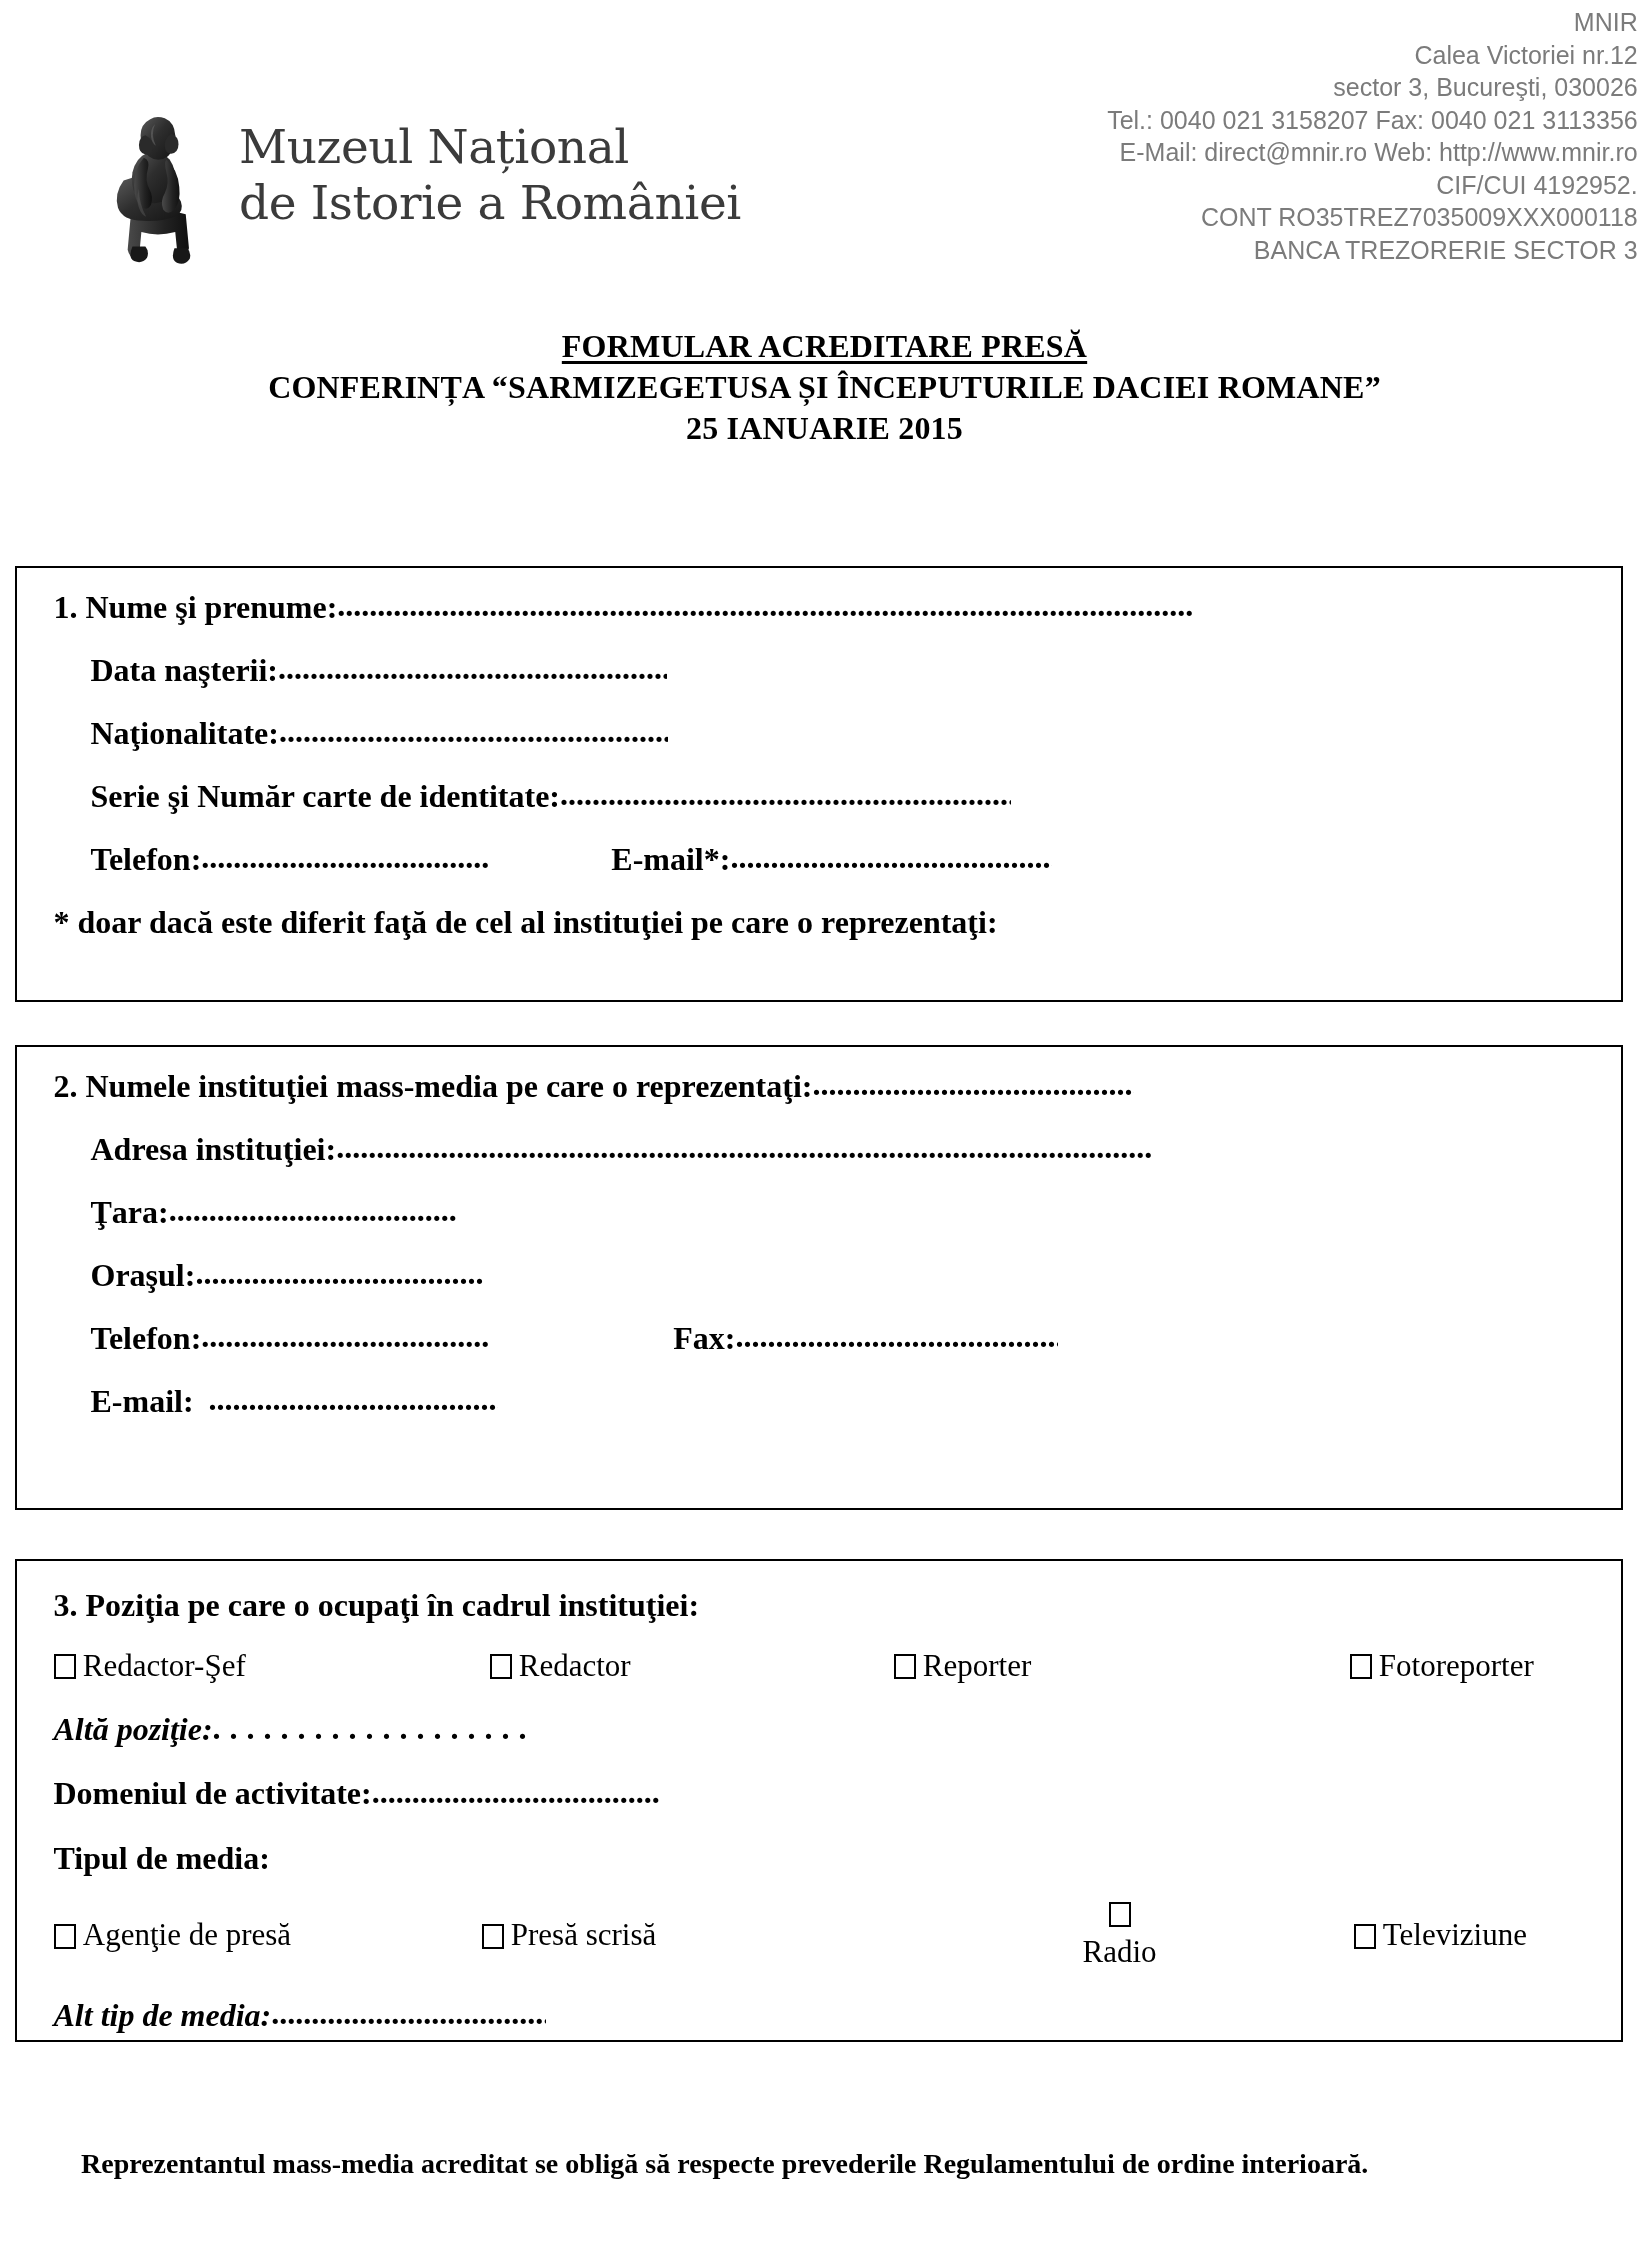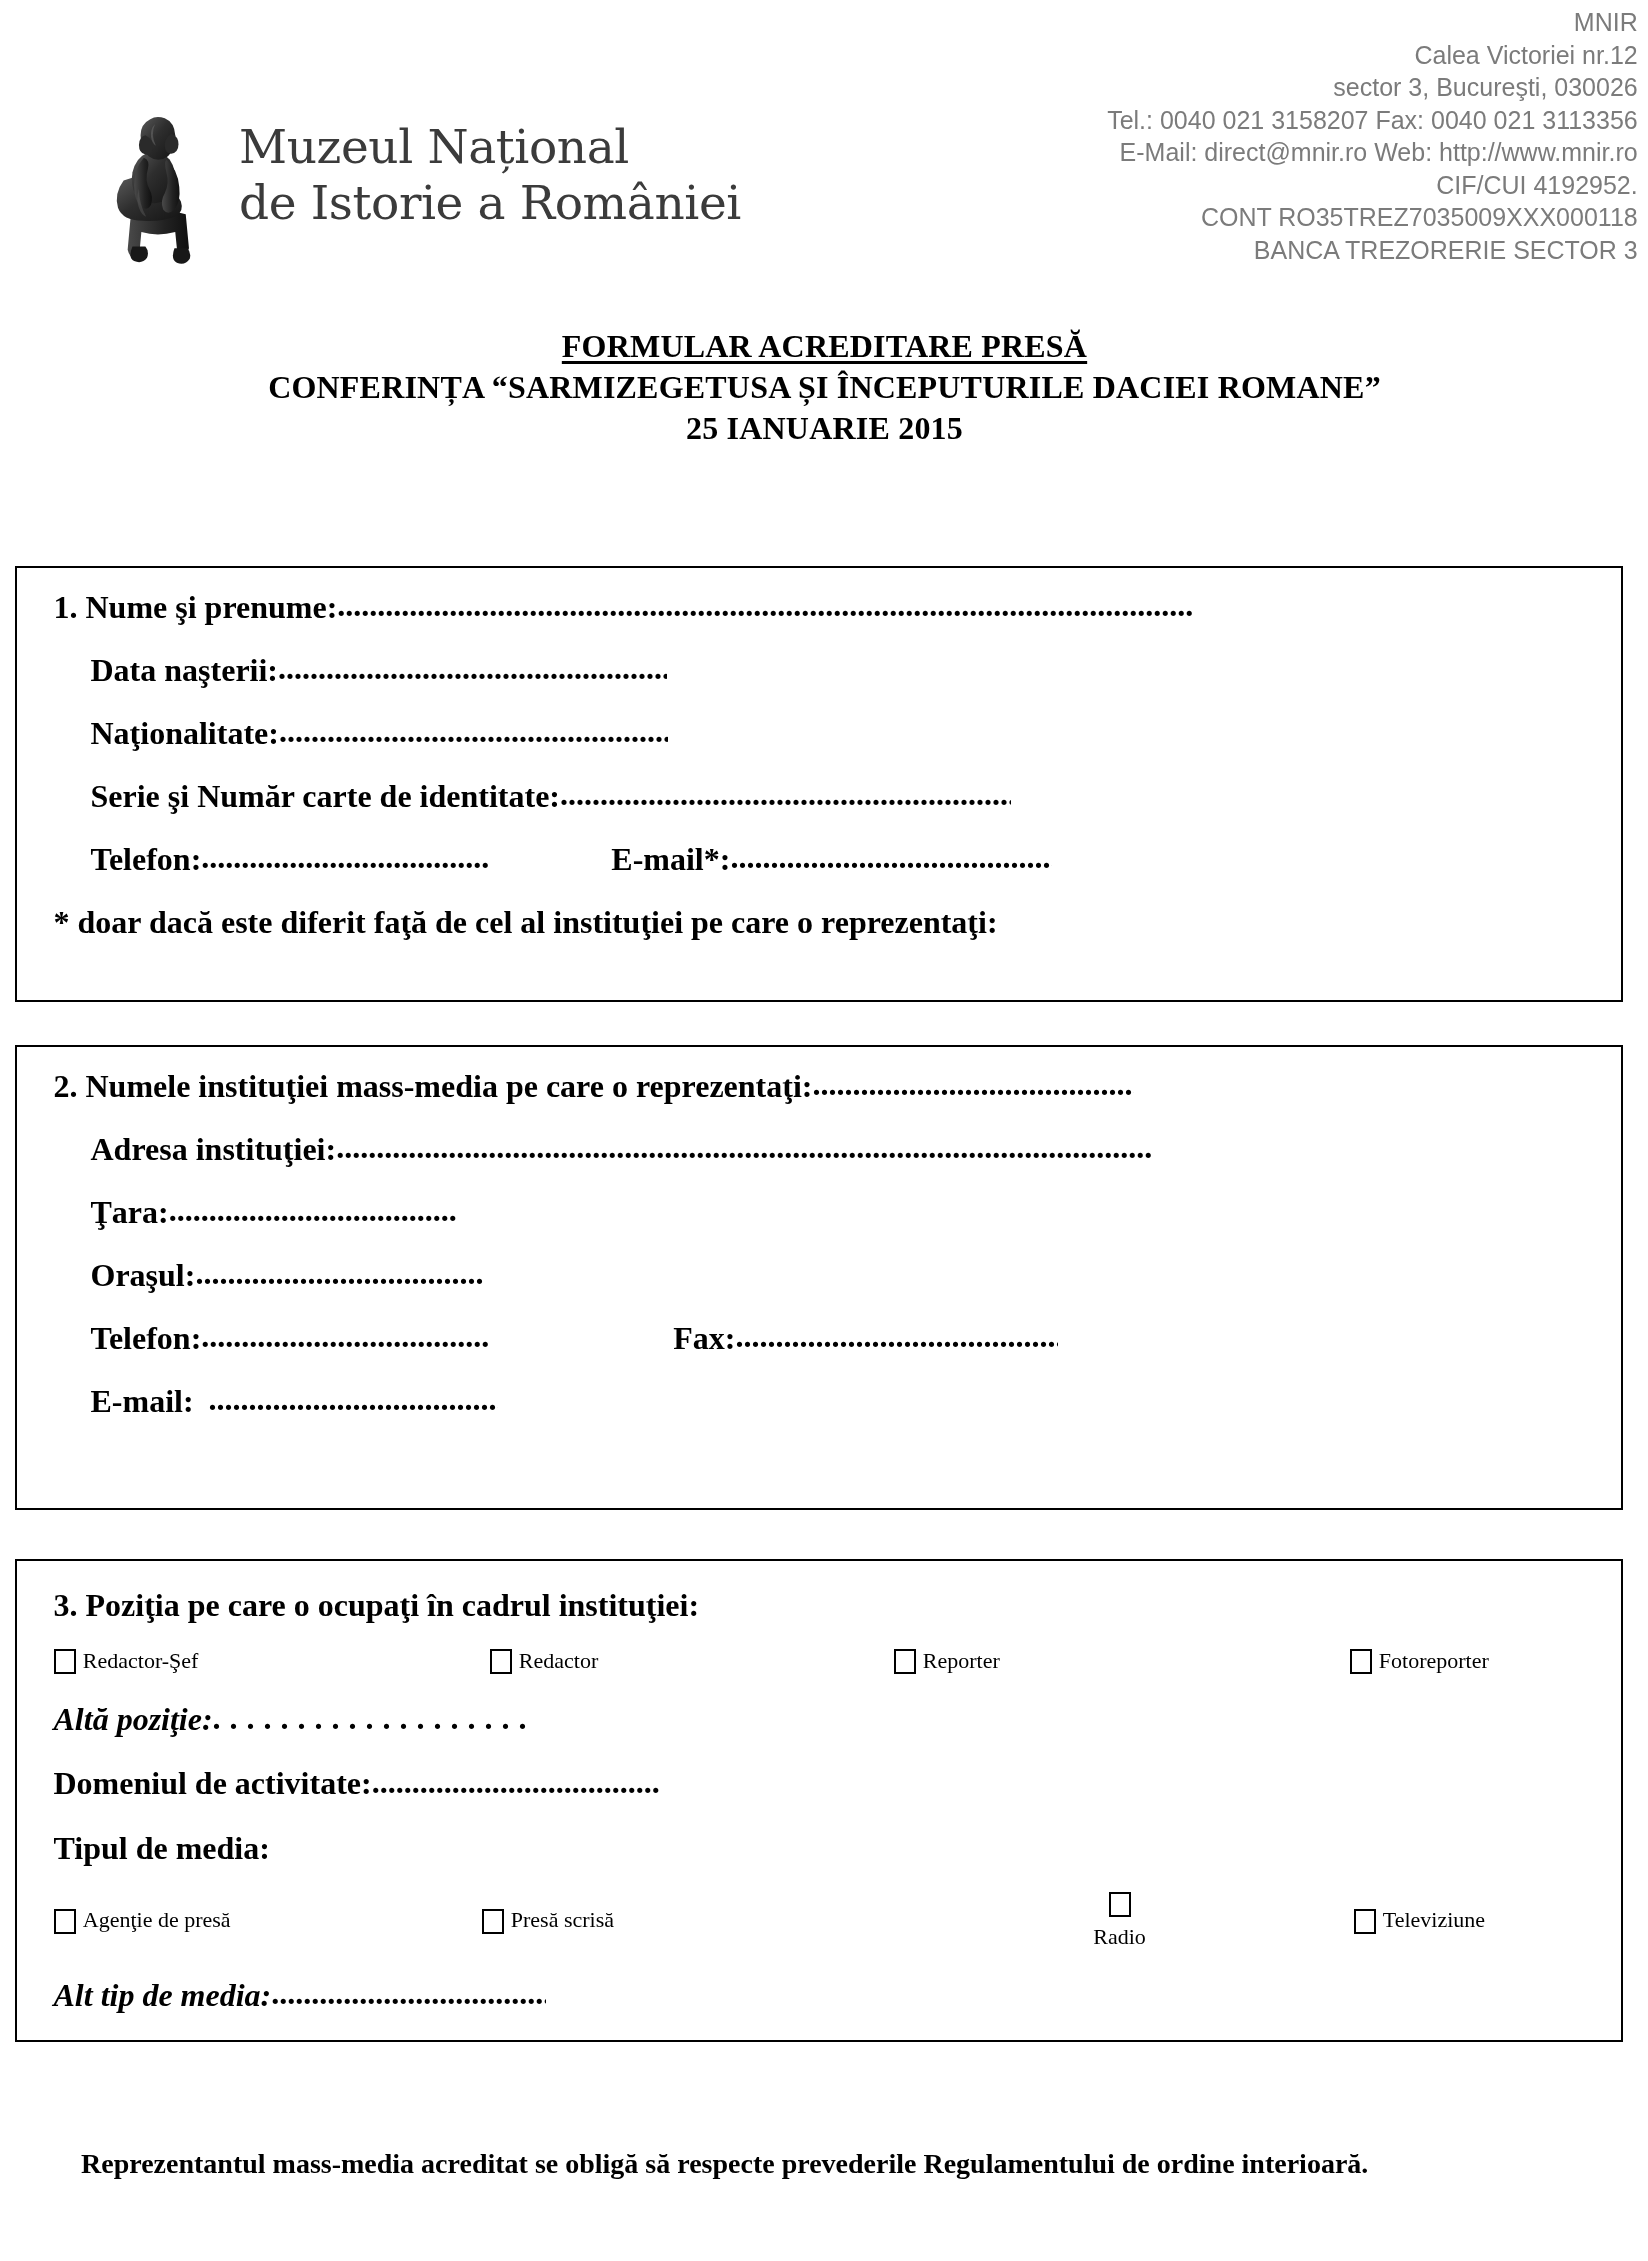--- a/index.html
+++ b/index.html
@@ -126,21 +126,21 @@
     font-size: 32px;
     line-height: 1.0;
     white-space: nowrap;
     margin-top: 20px;
   }
 
   
   .check-row {
     display: flex;
     align-items: center;
-    font-size: 22px;
+    font-size: 31px;
     font-weight: normal;
     margin-bottom: 27.5px;
     margin-top: 24px;
   }
   .check-item {
     display: flex;
     align-items: center;
     gap: 7.3px;
     white-space: nowrap;
   }

